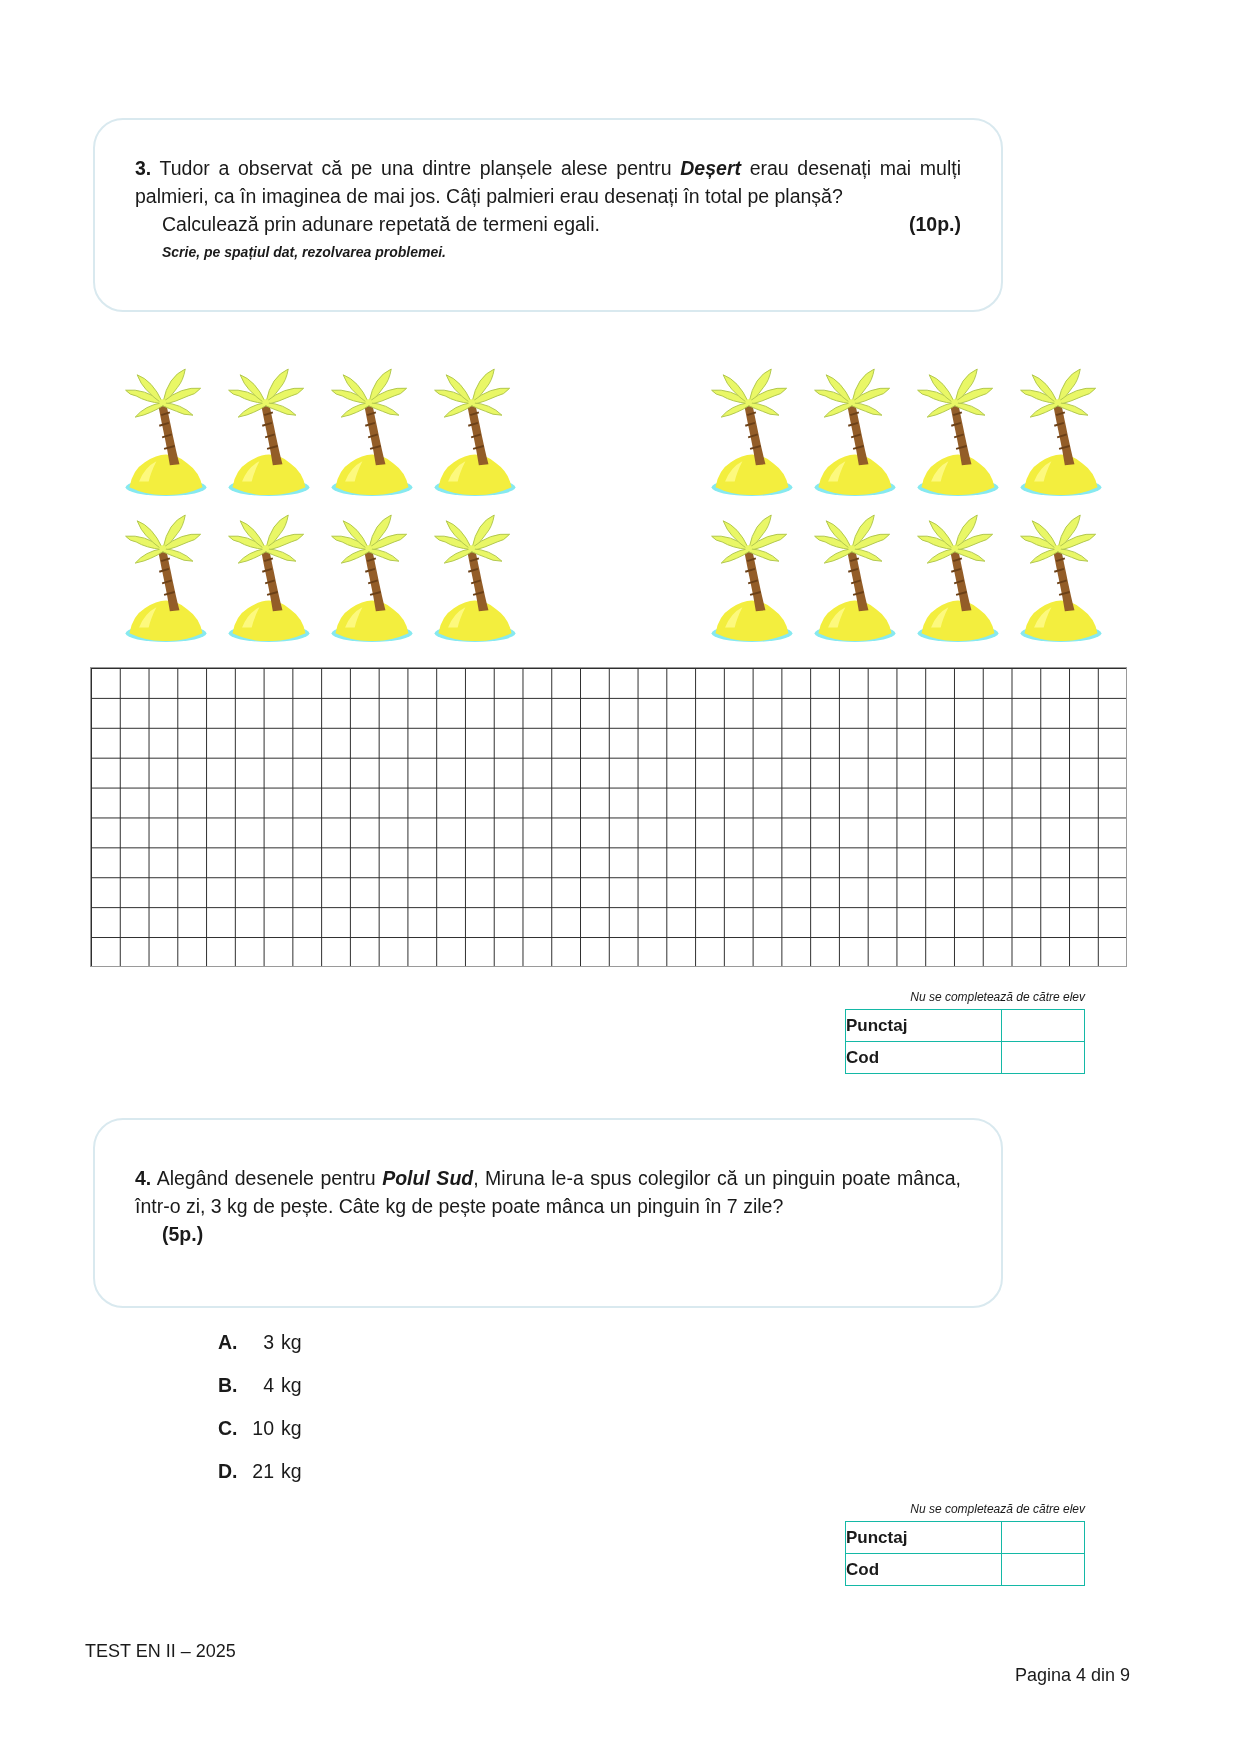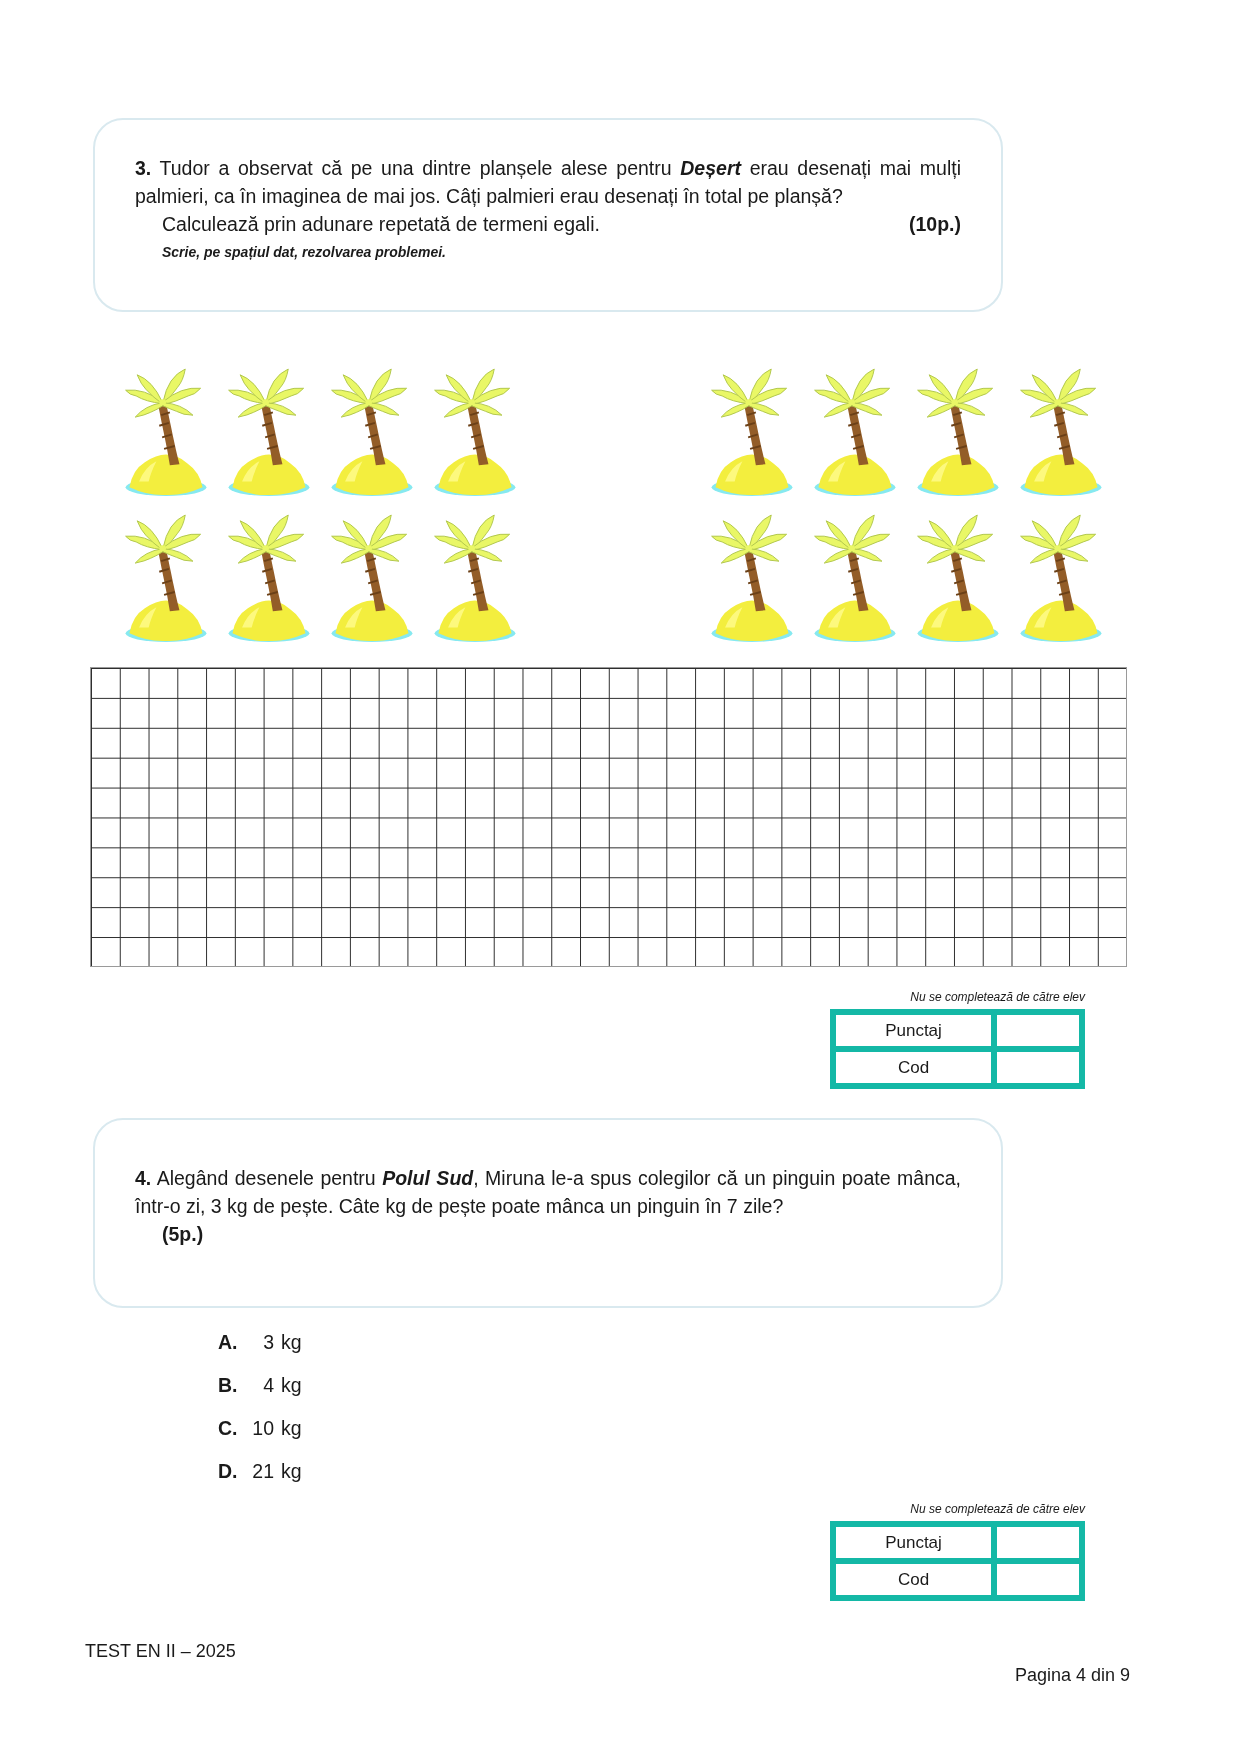--- a/index.html
+++ b/index.html
@@ -41,22 +41,22 @@
       linear-gradient(to bottom, var(--grid_line,#2e2e2e) 1px, transparent 1px);
     background-size:calc(1036px / 36) 29.9px;
   }
 
   
   .score-block{position:absolute;width:437px;left:648px;text-align:right;}
   #score-block-1{top:986px;}
   #score-block-2{top:1498px;}
   .score-note{font-style:italic;font-size:12px;line-height:22px;margin:0 0 1px 0;}
   .score-table{margin-left:auto;border-collapse:collapse;}
-  .score-table td{border:6px solid #14b8a6;height:31px;padding:0;
-    font-size:17px;text-align:center;vertical-align:middle;}
+  .score-table td{border:1px solid #14b8a6;height:31px;padding:0;
+    font-size:17px;text-align:left;vertical-align:middle;font-weight:bold;}
   .score-table td.lbl{width:155px;}
   .score-table td.val{width:82px;}
 
   
   .options{position:absolute;left:218px;top:1331px;font-size:19.5px;}
   .option-row{display:flex;align-items:baseline;height:43px;}
   .opt-letter{font-weight:bold;width:32px;}
   .opt-num{display:inline-block;width:24px;text-align:right;}
   .opt-unit{margin-left:7px;}
 

